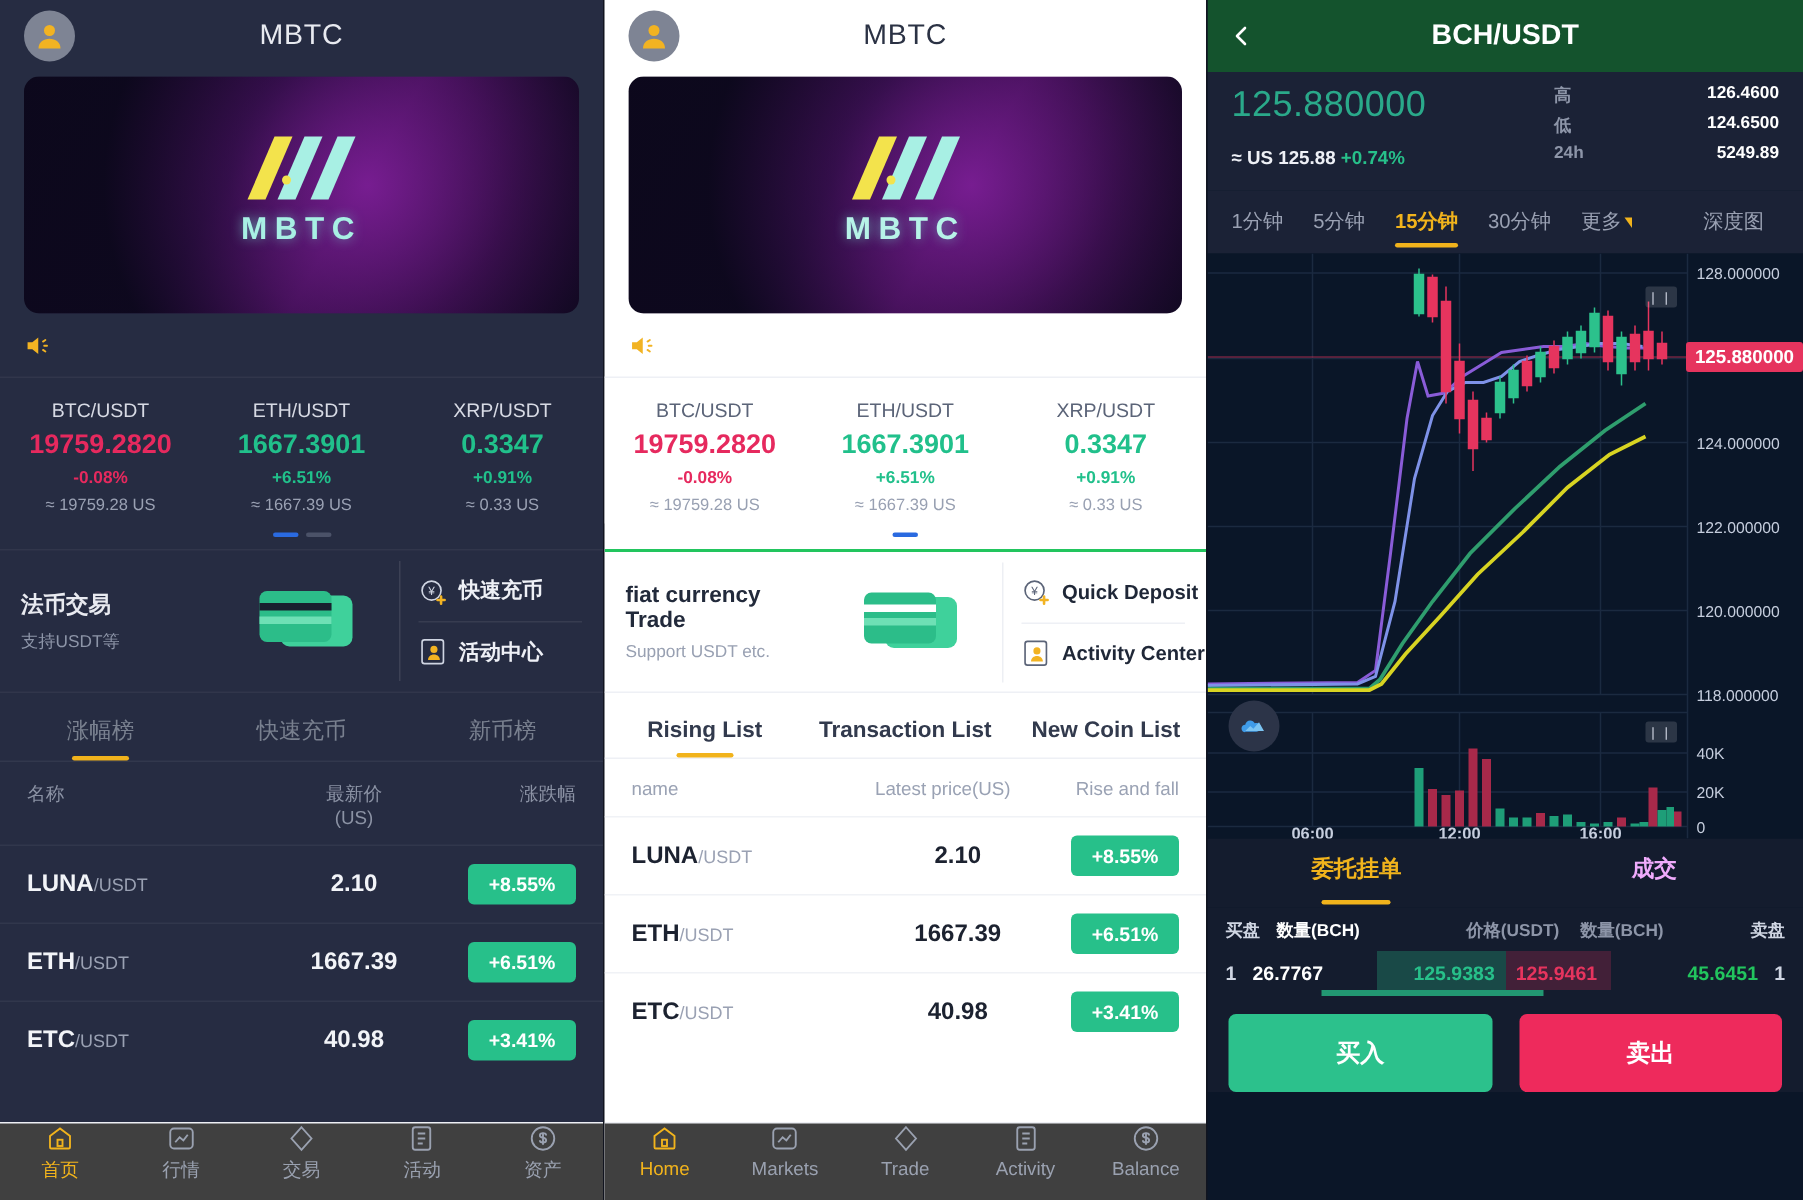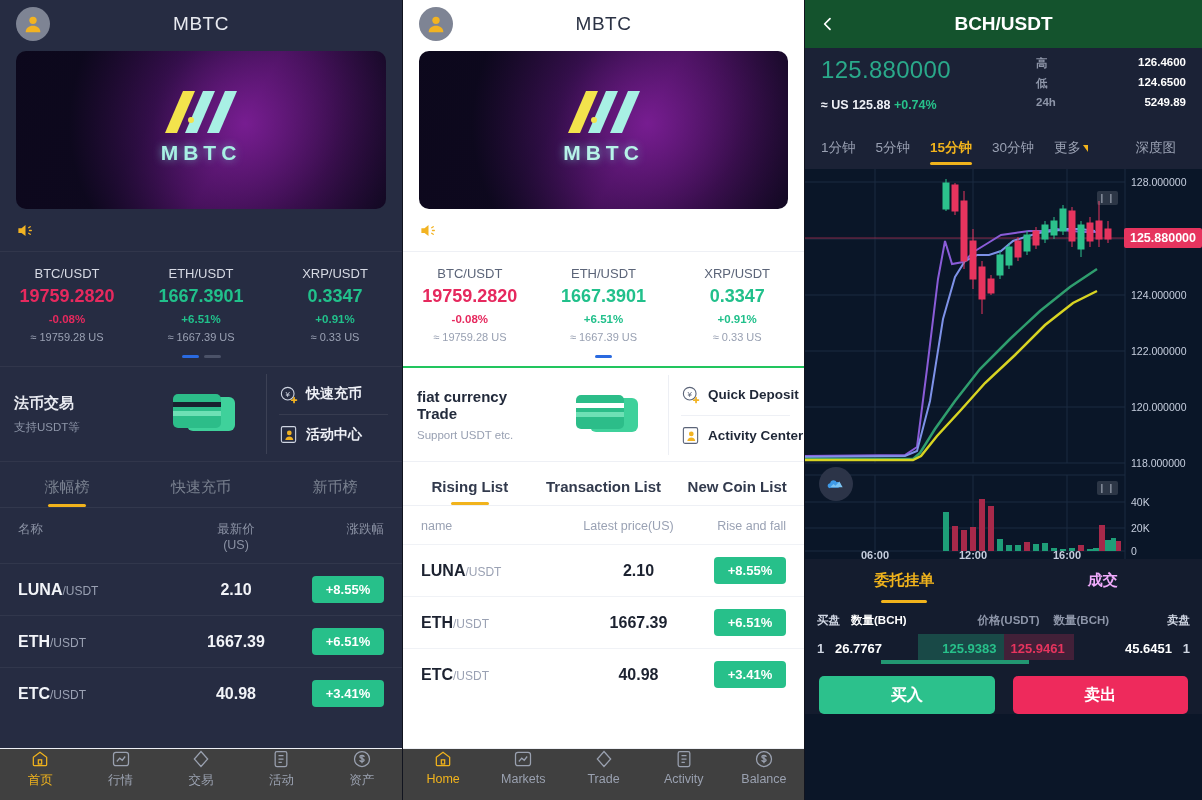--- a/index.html
+++ b/index.html
@@ -209,21 +209,21 @@
   .ob-tab.active::after {
     content: ""; position: absolute; left: 50%; transform: translateX(-50%);
     bottom: 2px; width: 46px; height: 3px; background: #f1b31c; border-radius: 2px;
   }
   .ob-head { display: flex; align-items: center; padding: 8px 12px 6px; background: #141c2e; font-size: 11.5px; color: #8d95a8; font-weight: 700; }
   .ob-row { display: flex; align-items: center; padding: 2px 12px 0; background: #141c2e; font-size: 13px; font-weight: 700; position: relative; height: 26px; }
   .ob-c1 { width: 18px; color: #cfd5e2; }
   .ob-c2 { width: 92px; color: #fff; }
   .ob-c3 { flex: 1; text-align: right; padding-right: 6px; color: #27c08a; }
   .ob-c4 { flex: 1; text-align: left; padding-left: 8px; color: #e6345e; }
-  .ob-c5 { width: 92px; text-align: right; color: #ffffff; }
+  .ob-c5 { width: 92px; text-align: right; color: #22c55e; }
   .ob-c6 { width: 18px; text-align: right; color: #cfd5e2; }
   .ob-head .ob-c3, .ob-head .ob-c4 { color: #8d95a8; }
   .ob-head .ob-c3 { text-align: right; padding-right: 0; }
   .ob-head .ob-c4 { text-align: left; padding-left: 14px; }
   .ob-bar-buy {
     position: absolute; right: 50%; top: 0; height: 100%;
     background: rgba(39,192,138,.28);
   }
   .ob-bar-sell {
     position: absolute; left: 50%; top: 0; height: 100%;
@@ -231,21 +231,21 @@
   }
   .ob-underline {
     height: 6px; background: #141c2e; position: relative;
   }
   .ob-underline i {
     position: absolute; left: 76px; width: 148px; height: 4px;
     background: rgba(39,192,138,.75); top: 0;
   }
   .buysell { display: flex; gap: 18px; padding: 10px 14px 0; background: #141c2e; }
   .bs-btn {
-    flex: 1; height: 38px; border-radius: 5px; border: none; cursor: pointer;
+    flex: 1; height: 52px; border-radius: 5px; border: none; cursor: pointer;
     color: #fff; font-size: 16px; font-weight: 700; font-family: "Liberation Sans", sans-serif;
   }
   .bs-buy { background: #2cc18c; }
   .bs-sell { background: #ee2a5c; }
 </style>
 </head>
 <body>
 
 <div class="screen">
 

